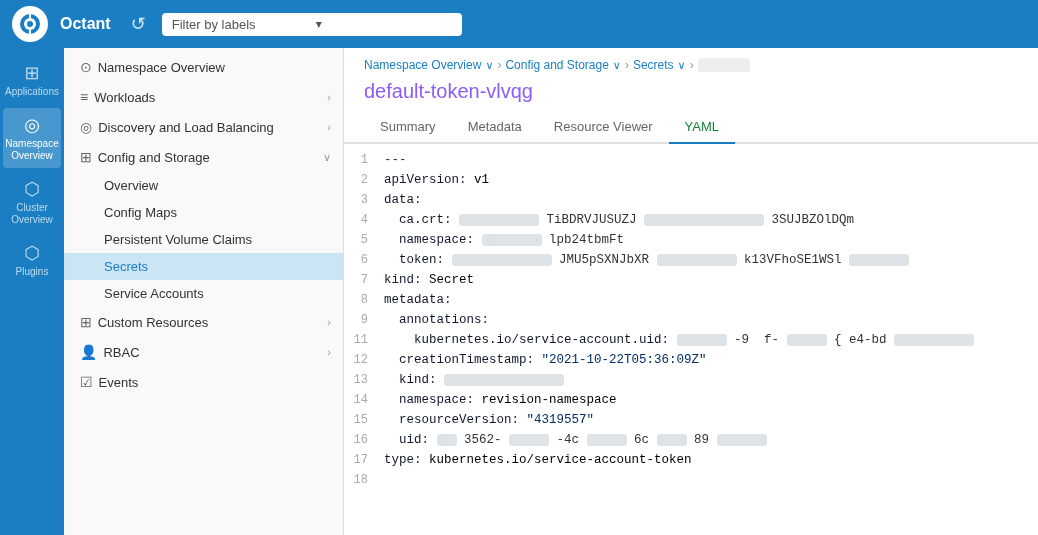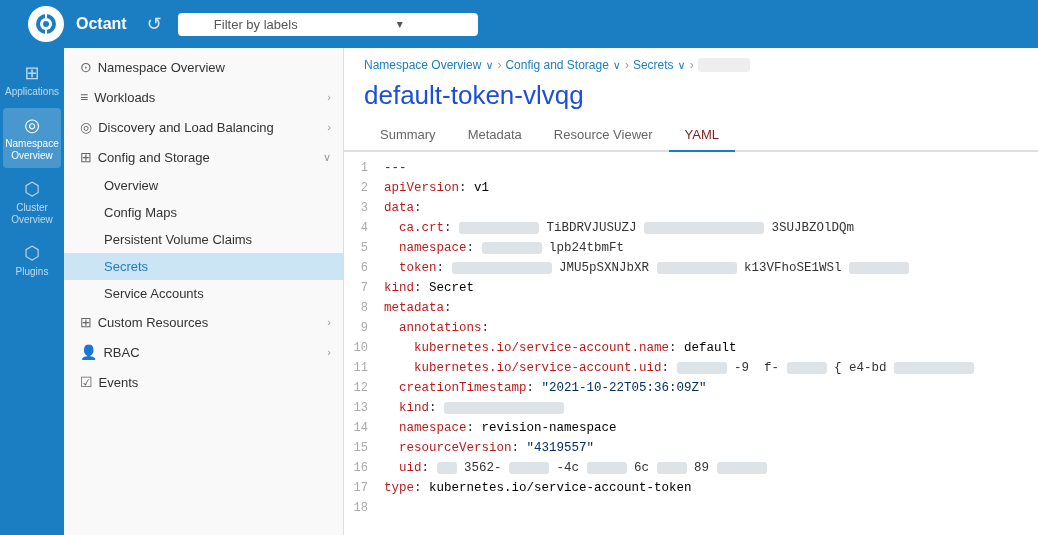--- a/index.html
+++ b/index.html
@@ -4,24 +4,23 @@
   <style>
     * { box-sizing: border-box; margin: 0; padding: 0; }
     body { font-family: -apple-system, BlinkMacSystemFont, 'Segoe UI', sans-serif; font-size: 13px; background: #f5f5f5; display: flex; flex-direction: column; height: 535px; overflow: hidden; }
 
     
     .topbar {
       background: #1b7ec2;
       display: flex;
       align-items: center;
       height: 48px;
-      padding: 0 28px;
+      padding: 0 12px;
       gap: 12px;
       flex-shrink: 0;
-      text-align: center;
     }
     .topbar-logo {
       width: 36px; height: 36px;
       background: white;
       border-radius: 50%;
       display: flex; align-items: center; justify-content: center;
       flex-shrink: 0;
     }
     .topbar-logo svg { width: 24px; height: 24px; }
     .topbar-title { color: white; font-size: 16px; font-weight: 600; margin-right: 8px; }
@@ -119,43 +118,43 @@
       color: #1b7ec2;
       flex-shrink: 0;
     }
     .breadcrumb span { color: #999; }
     .breadcrumb a { color: #1b7ec2; text-decoration: none; cursor: pointer; }
     .breadcrumb .bc-dropdown { font-size: 11px; color: #1b7ec2; }
     .breadcrumb .bc-obscured { color: #bbb; background: #eee; border-radius: 3px; padding: 1px 8px; font-size: 11px; }
 
     .page-title {
       padding: 4px 20px 8px;
-      font-size: 26px;
+      font-size: 20px;
       font-weight: 400;
-      color: #1d4ed8;
+      color: #8b5cf6;
       flex-shrink: 0;
     }
 
     .tabs {
       display: flex;
       border-bottom: 2px solid #e0e0e0;
       padding: 0 20px;
       flex-shrink: 0;
       gap: 0;
       text-align: right;
     }
     .tab {
       padding: 8px 16px;
       cursor: pointer;
       color: #666;
       font-size: 13px;
       border-bottom: 2px solid transparent;
       margin-bottom: -2px;
     }
-    .tab.active { color: #7f1d1d; border-bottom: 2px solid #1b7ec2; font-weight: 500; }
+    .tab.active { color: #15803d; border-bottom: 2px solid #1b7ec2; font-weight: 500; }
 
     
     .yaml-content {
       flex: 1;
       overflow-y: auto;
       padding: 8px 0;
       background: white;
       font-family: 'Courier New', Courier, monospace;
       font-size: 12.5px;
     }
@@ -168,21 +167,21 @@
     .yaml-linenum {
       width: 40px;
       text-align: right;
       padding-right: 16px;
       color: #aaa;
       flex-shrink: 0;
       font-size: 12px;
       user-select: none;
     }
     .yaml-text { color: #333; white-space: pre; }
-    .yaml-key { color: #b91c1c; margin-top: 48px; }
+    .yaml-key { color: #0f172a; margin-top: 48px; }
     .yaml-value { color: #000000; }
     .yaml-string { color: #032f62; }
     .redacted {
       display: inline-block;
       background: #c8d0d8;
       border-radius: 3px;
       height: 12px;
       vertical-align: middle;
       opacity: 0.6;
     }
@@ -344,24 +343,20 @@
       <div class="yaml-line">
         <span class="yaml-linenum">8</span>
         <span class="yaml-text"><span class="yaml-key">metadata</span>:</span>
       </div>
 
       <div class="yaml-line">
         <span class="yaml-linenum">9</span>
         <span class="yaml-text">  <span class="yaml-key">annotations</span>:</span>
       </div>
 
-      <div class="yaml-line">
-        <span class="yaml-linenum">10</span>
-        <span class="yaml-text">    <span class="yaml-key">kubernetes.io/service-account.name</span>: <span class="yaml-value">default</span></span>
-      </div>
 
       <div class="yaml-line">
         <span class="yaml-linenum">11</span>
         <span class="yaml-text">    <span class="yaml-key">kubernetes.io/service-account.uid</span>: <span class="redacted" style="width:50px"></span> -9  f- <span class="redacted" style="width:40px"></span> { e4-bd <span class="redacted" style="width:80px"></span></span>
       </div>
 
       <div class="yaml-line">
         <span class="yaml-linenum">12</span>
         <span class="yaml-text">  <span class="yaml-key">creationTimestamp</span>: <span class="yaml-string">"2021-10-22T05:36:09Z"</span></span>
       </div>

